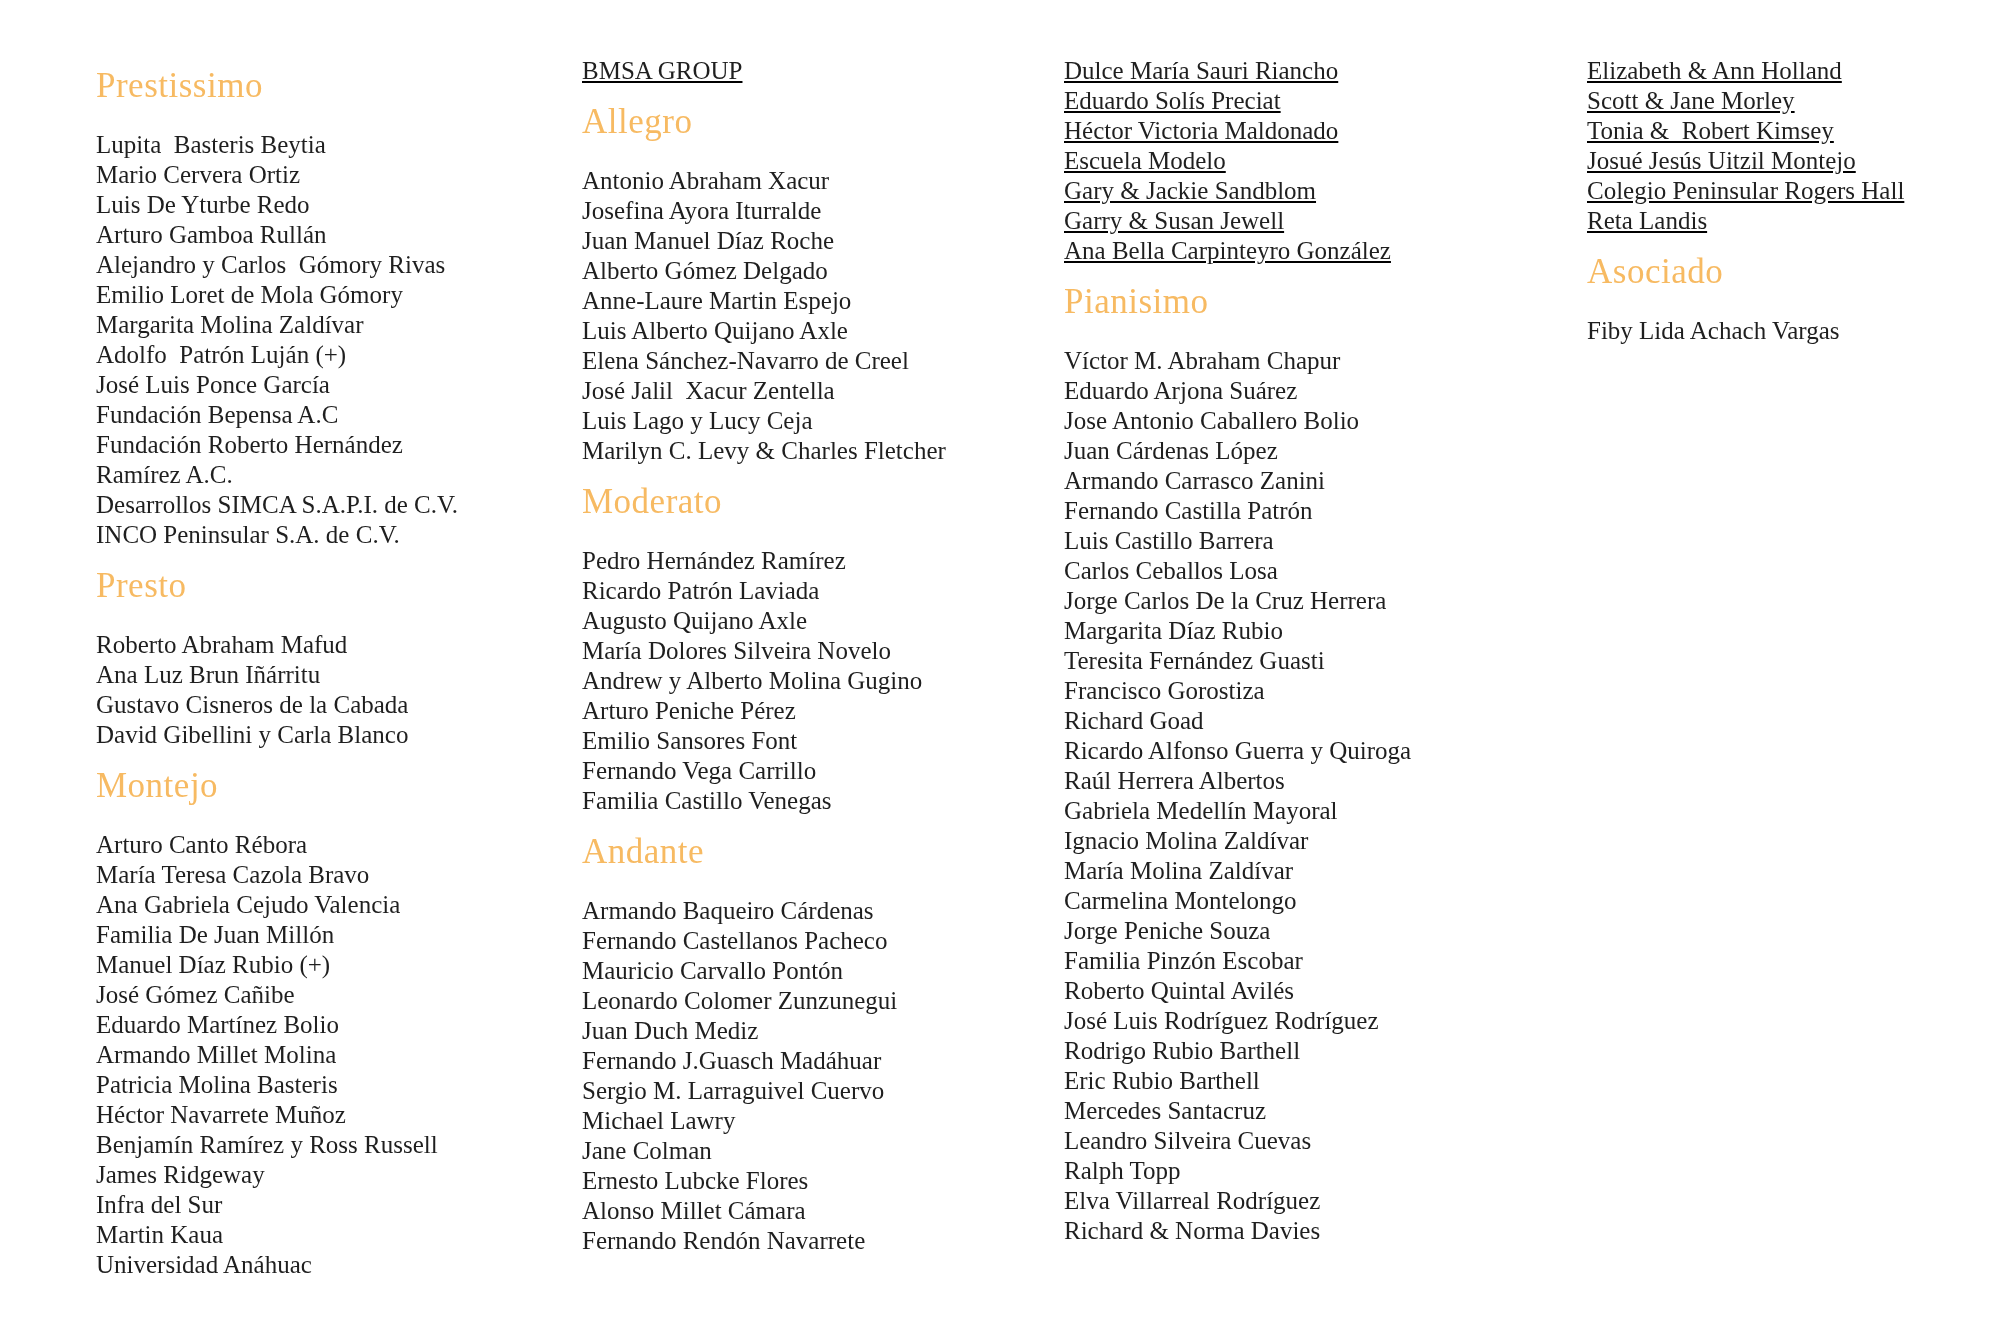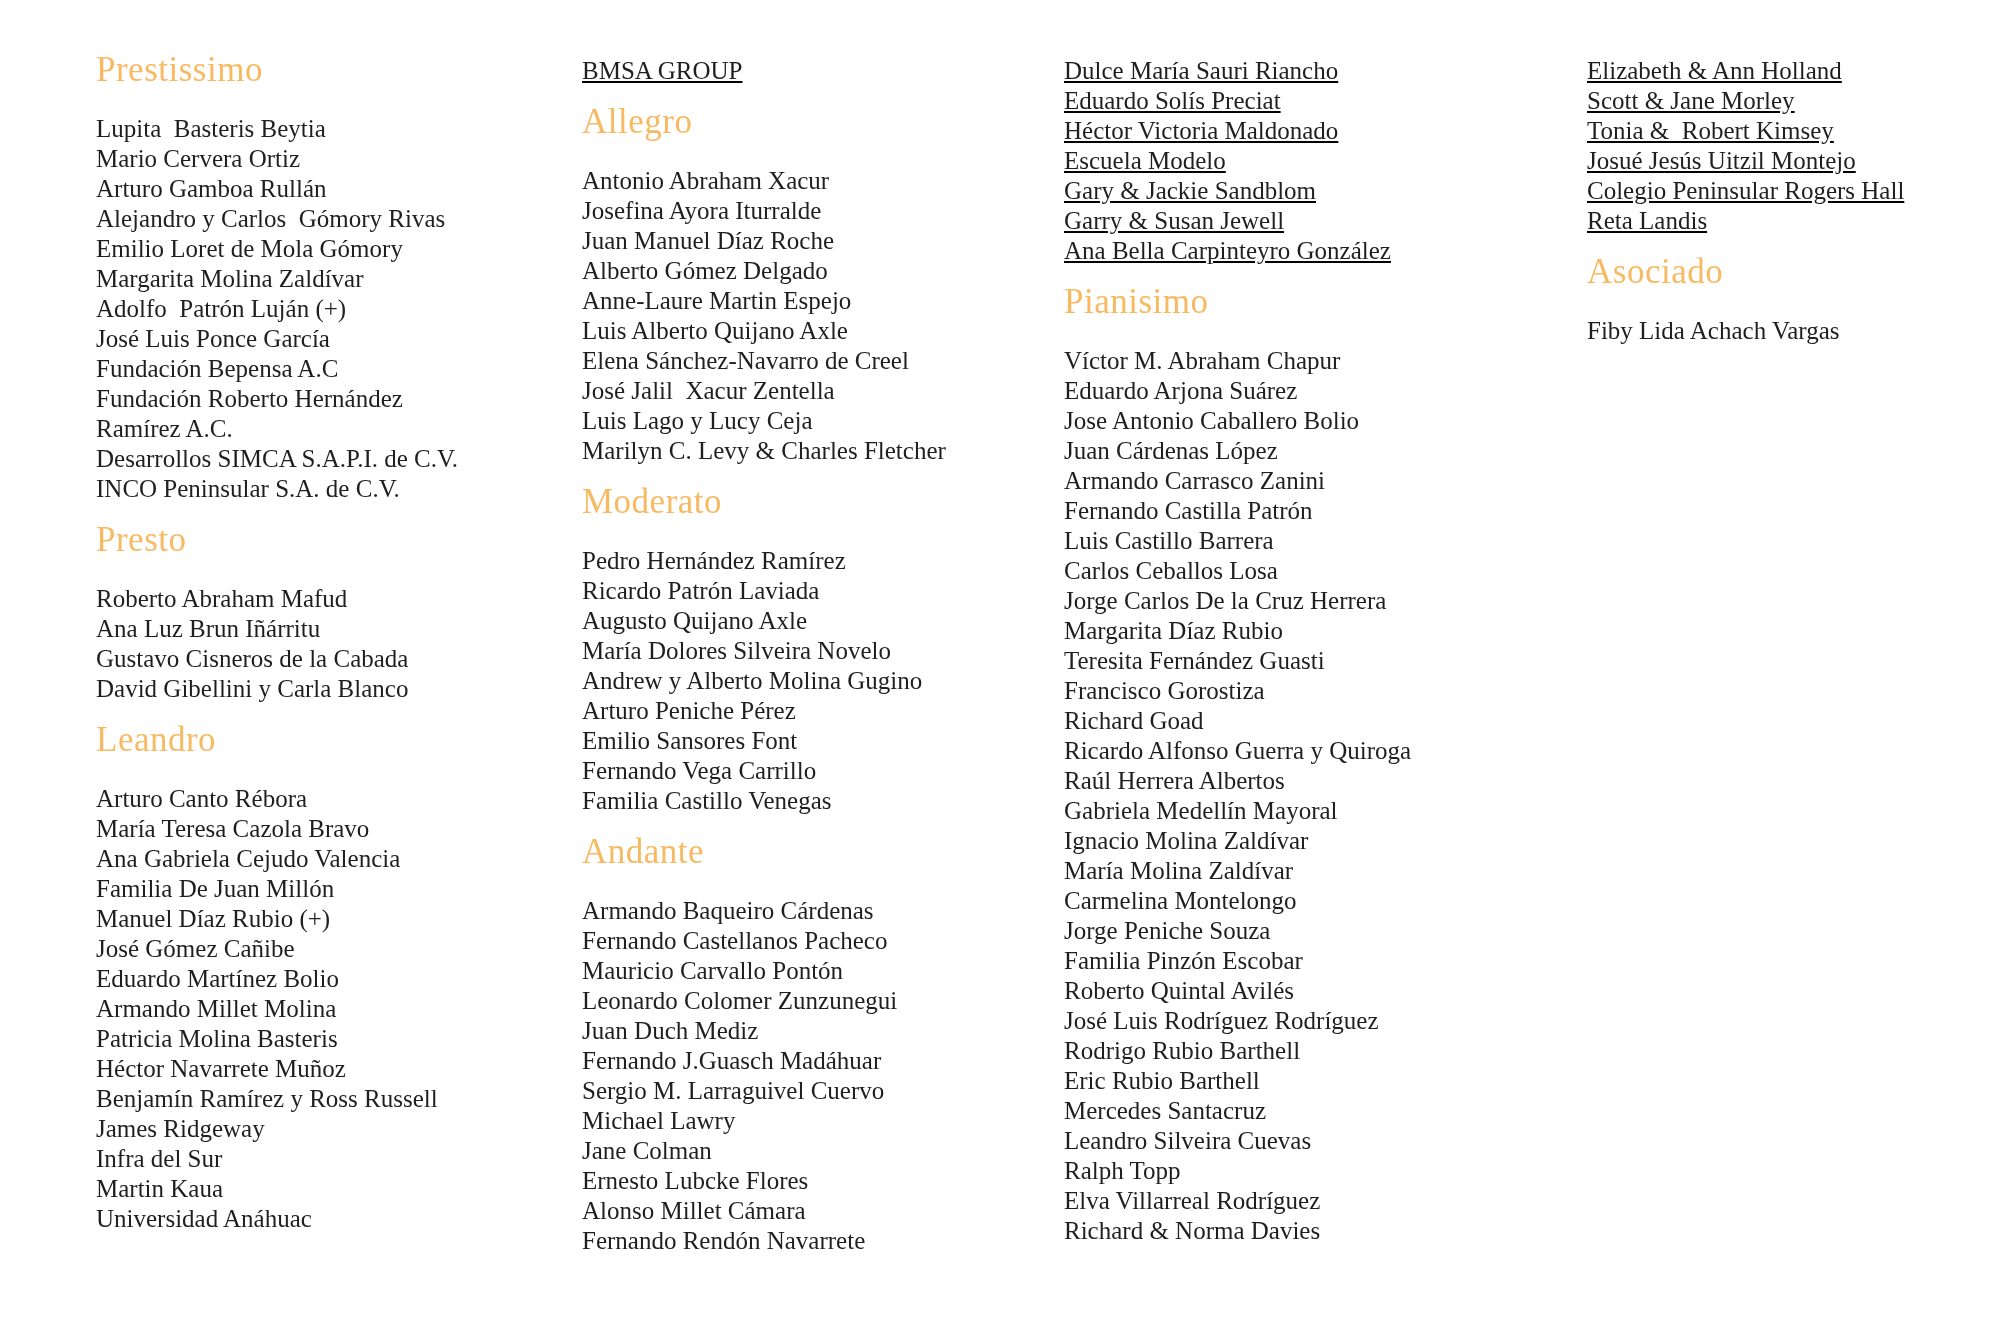--- a/index.html
+++ b/index.html
@@ -32,21 +32,21 @@
 
   h2.heading {
     font-size: 35px;
     line-height: 40px;
     font-weight: 400;
     color: var(--accent);
     margin: 16px 0 24px 0;
     white-space: pre;
     letter-spacing: 0.5px;
   }
-  .col > .group:first-child h2.heading { margin-top: 0; }
+  .col > .group:first-child h2.heading { margin-top: 16px; }
   .col > .intro { margin-top: 6px; text-decoration: underline; }
 
   ul.member-list {
     list-style: none;
     margin: 0;
     padding: 0;
   }
   li.member {
     font-size: 25px;
     line-height: 30px;
@@ -57,20 +57,21 @@
 </head>
 <body>
 
 <main class="page" id="columns">
     <section class="col col-0">
       <section class="group">
         <h2 class="heading">Prestissimo</h2>
         <ul class="member-list">
           <li class="member">Lupita  Basteris Beytia</li>
           <li class="member">Mario Cervera Ortiz</li>
+          <li class="member">Luis De Yturbe Redo</li>
           <li class="member">Arturo Gamboa Rullán</li>
           <li class="member">Alejandro y Carlos  Gómory Rivas</li>
           <li class="member">Emilio Loret de Mola Gómory</li>
           <li class="member">Margarita Molina Zaldívar</li>
           <li class="member">Adolfo  Patrón Luján (+)</li>
           <li class="member">José Luis Ponce García</li>
           <li class="member">Fundación Bepensa A.C</li>
           <li class="member">Fundación Roberto Hernández</li>
           <li class="member">Ramírez A.C.</li>
           <li class="member">Desarrollos SIMCA S.A.P.I. de C.V.</li>
@@ -80,21 +81,21 @@
       <section class="group">
         <h2 class="heading">Presto</h2>
         <ul class="member-list">
           <li class="member">Roberto Abraham Mafud</li>
           <li class="member">Ana Luz Brun Iñárritu</li>
           <li class="member">Gustavo Cisneros de la Cabada</li>
           <li class="member">David Gibellini y Carla Blanco</li>
         </ul>
       </section>
       <section class="group">
-        <h2 class="heading">Leandro</h2>
+        <h2 class="heading">Montejo</h2>
         <ul class="member-list">
           <li class="member">Arturo Canto Rébora</li>
           <li class="member">María Teresa Cazola Bravo</li>
           <li class="member">Ana Gabriela Cejudo Valencia</li>
           <li class="member">Familia De Juan Millón</li>
           <li class="member">Manuel Díaz Rubio (+)</li>
           <li class="member">José Gómez Cañibe</li>
           <li class="member">Eduardo Martínez Bolio</li>
           <li class="member">Armando Millet Molina</li>
           <li class="member">Patricia Molina Basteris</li>

